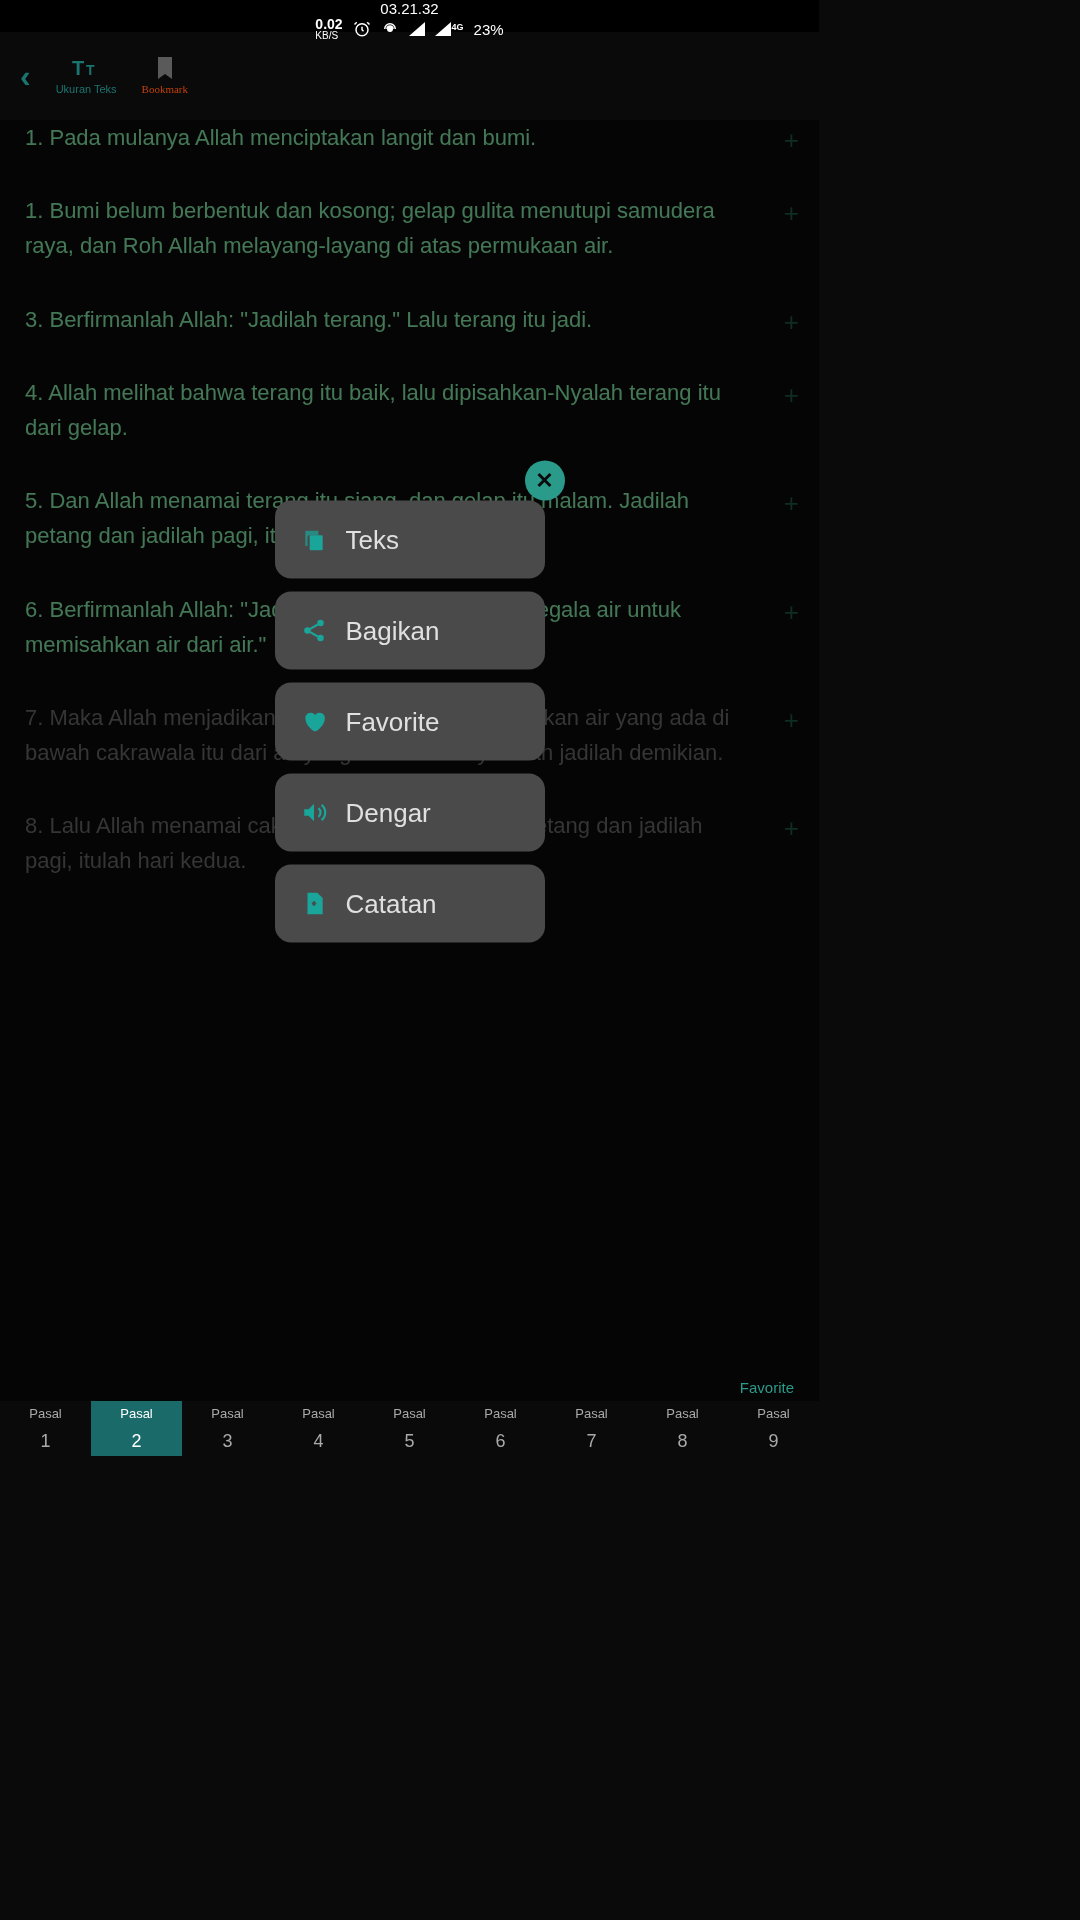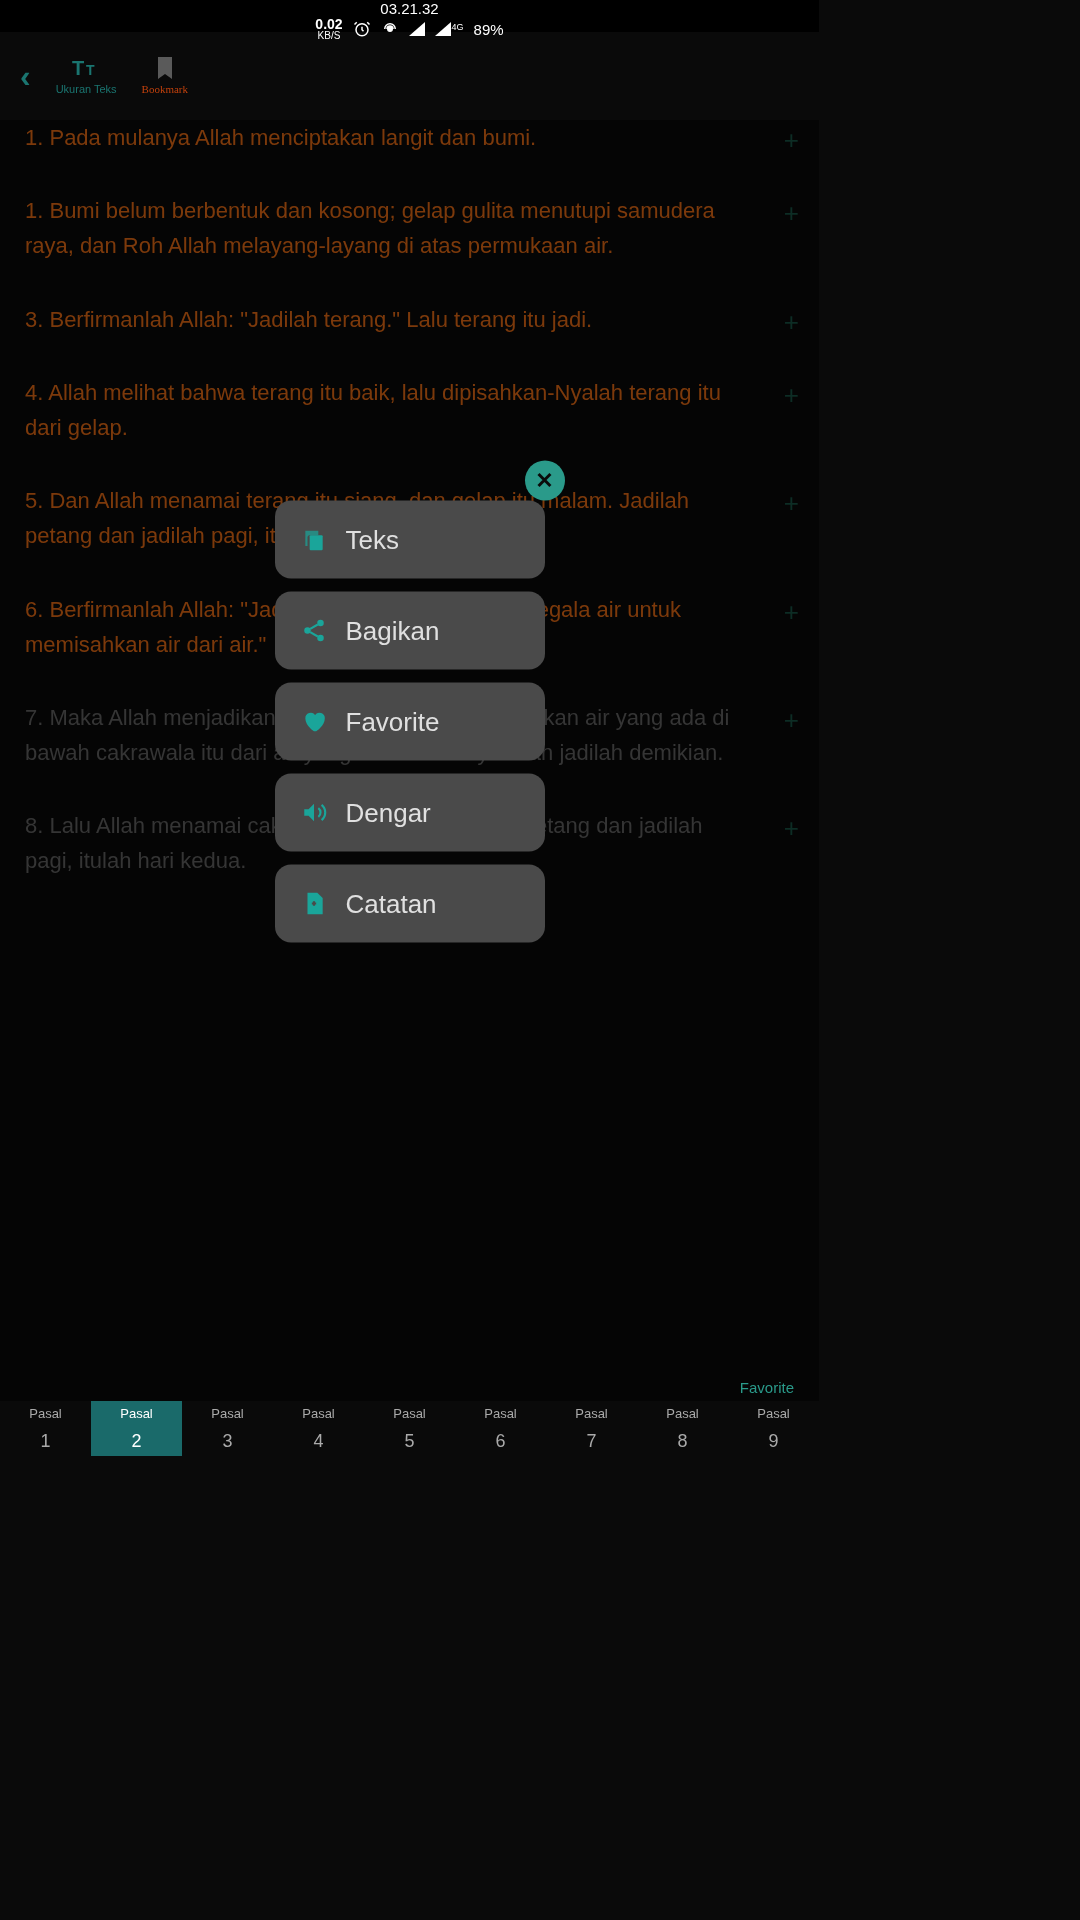--- a/index.html
+++ b/index.html
@@ -20,21 +20,21 @@
   padding: 0 15px;
   color: #fff;
   font-size: 15px;
   flex-direction: column;
 }
 .status-right {
   display: flex;
   align-items: center;
   gap: 10px;
 }
-.kbs { font-size: 10px; text-align: center; line-height: 1; }
+.kbs { font-size: 10px; text-align: left; line-height: 1; }
 .kbs .val { font-size: 14px; font-weight: bold; }
 .app-header {
   height: 88px;
   display: flex;
   align-items: center;
   padding: 0 20px;
   gap: 25px;
 }
 .back-btn { color: #1a7570; font-size: 32px; font-weight: bold; }
 .header-title { color: #8a8a8a; font-size: 32px; font-weight: 500; flex: 1; }
@@ -44,21 +44,21 @@
 .content {
   position: absolute;
   top: 120px;
   left: 0;
   right: 0;
   bottom: 55px;
   padding: 0 25px;
   overflow: hidden;
 }
 .verse { position: relative; margin-bottom: 38px; padding-right: 50px; }
-.verse-text { color: #f97316; font-size: 22px; line-height: 1.6; }
+.verse-text { color: #86efac; font-size: 22px; line-height: 1.6; }
 .verse.gray .verse-text { color: #6a6a6a; }
 .verse-plus { position: absolute; right: -5px; top: 5px; color: #1a5a4a; font-size: 26px; font-weight: 300; }
 .overlay { position: absolute; top: 120px; left: 0; right: 0; bottom: 55px; background: rgba(0,0,0,0.5); }
 .fix-label { position: absolute; bottom: 60px; right: 25px; color: #2a9a8a; font-size: 15px; }
 .bottom-tabs {
   position: absolute;
   bottom: 0;
   left: 0;
   right: 0;
   height: 55px;
@@ -128,27 +128,27 @@
       <svg width="18" height="18" viewBox="0 0 24 24" fill="none" stroke="#fff" stroke-width="2">
           <circle cx="12" cy="12" r="3" fill="#fff"></circle>
           <path d="M8 12a4 4 0 018 0M5 12a7 7 0 0114 0"></path>
         </svg>
     </span>
     <span>
       <svg width="16" height="14" viewBox="0 0 16 14">
           <path d="M0 14L16 14L16 0Z" fill="#fff"></path>
         </svg>
     </span>
-    <span style="display:flex;align-items:flex-start;">
+    <span style="display:flex;align-items:flex-start;font-weight:bold;">
       <svg width="16" height="14" viewBox="0 0 16 14">
           <path d="M0 14L16 14L16 0Z" fill="#fff"></path>
         </svg>
       <span style="font-size:9px;margin-left:1px;">4G</span>
     </span>
-    <span>89%</span>
+    <span>23%</span>
   </div>
 </div>
 
 <div class="app-header">
   <span class="back-btn">‹</span>
   <div class="header-action">
     <svg width="28" height="22" viewBox="0 0 28 22">
         <text x="0" y="18" font-size="20" font-weight="bold" fill="#1a7570">T</text>
         <text x="14" y="18" font-size="14" font-weight="bold" fill="#1a7570">T</text>
       </svg>

